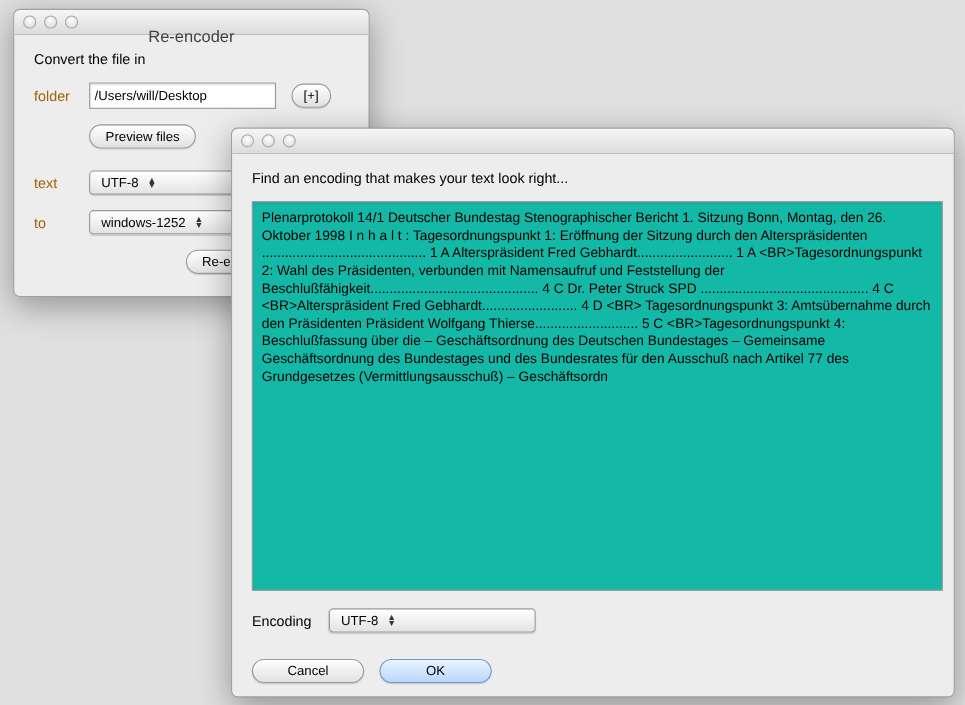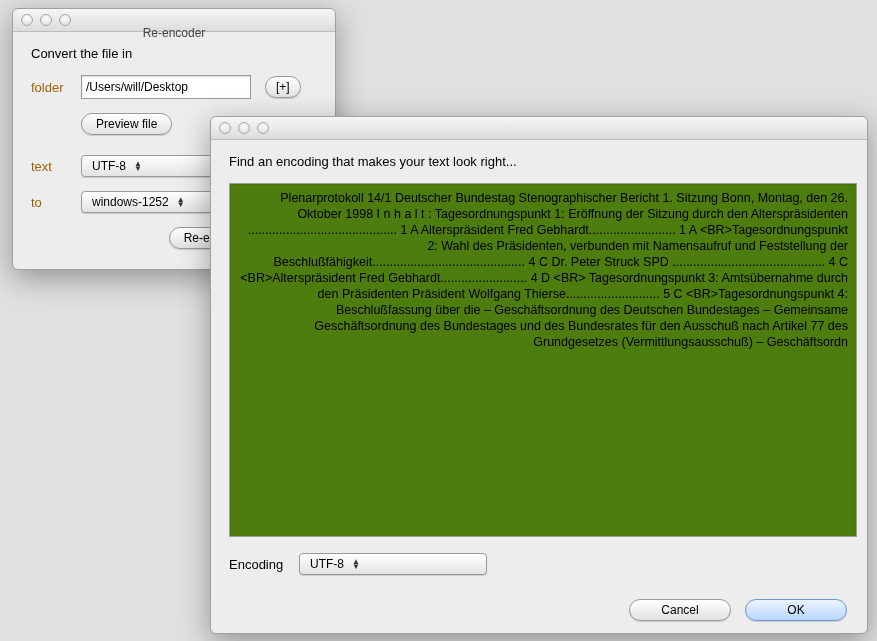--- a/index.html
+++ b/index.html
@@ -41,21 +41,21 @@
     height: 12px;
     border-radius: 50%;
     background: radial-gradient(circle at 50% 35%, #fefefe, #d7d7d7);
     border: 1px solid #a9a9a9;
     box-sizing: border-box;
   }
   .titlebar-title {
     position: absolute;
     left: 0; right: 0;
     text-align: center;
-    font-size: 12px;
+    font-size: 15px;
     color: #424242;
     pointer-events: none;
     margin-top: 26px;
   }
   .content {
     padding: 14px 18px 16px 18px;
   }
 
   .row {
     display: flex;
@@ -116,34 +116,32 @@
   .popup .arrows {
     margin-left: 8px;
     display: flex;
     flex-direction: column;
     line-height: 5px;
     font-size: 8px;
     color: #333;
   }
   .preview-text {
     border: 1px solid #9a9a9a;
-    background: #4d7c0f;
+    background: #14b8a6;
     box-shadow: inset 0 1px 2px rgba(0,0,0,0.12);
     width: 610px;
     height: 340px;
     padding: 6px 8px;
     font-size: 12.5px;
     line-height: 16px;
     overflow: hidden;
     word-wrap: break-word;
-    text-align: right;
   }
   .footer-btns {
     display: flex;
-    justify-content: flex-end;
     gap: 14px;
     margin-top: 24px;
     padding-right: 2px;
   }
 </style>
 </head>
 <body>
 
 <div class="window" style="left:12px; top:8px; width:322px; height:260px;">
   <div class="titlebar">
@@ -158,21 +156,21 @@
     <div style="margin-bottom:14px;">Convert the file in</div>
 
     <div class="row">
       <div class="lbl">folder</div>
       <input class="text-input" style="width: 160px;" value="/Users/will/Desktop">
       <div style="width:14px;"></div>
       <div class="aqua-btn small">[+]</div>
     </div>
 
     <div class="row" style="margin-left:50px; margin-bottom:20px;">
-      <div class="aqua-btn">Preview file</div>
+      <div class="aqua-btn">Preview files</div>
     </div>
 
     <div class="row">
       <div class="lbl">text</div>
       <div class="popup" style="width:200px;">
         <span>UTF-8</span>
         <span class="arrows">
             <span>▲</span>
             <span>▼</span>
           </span>

